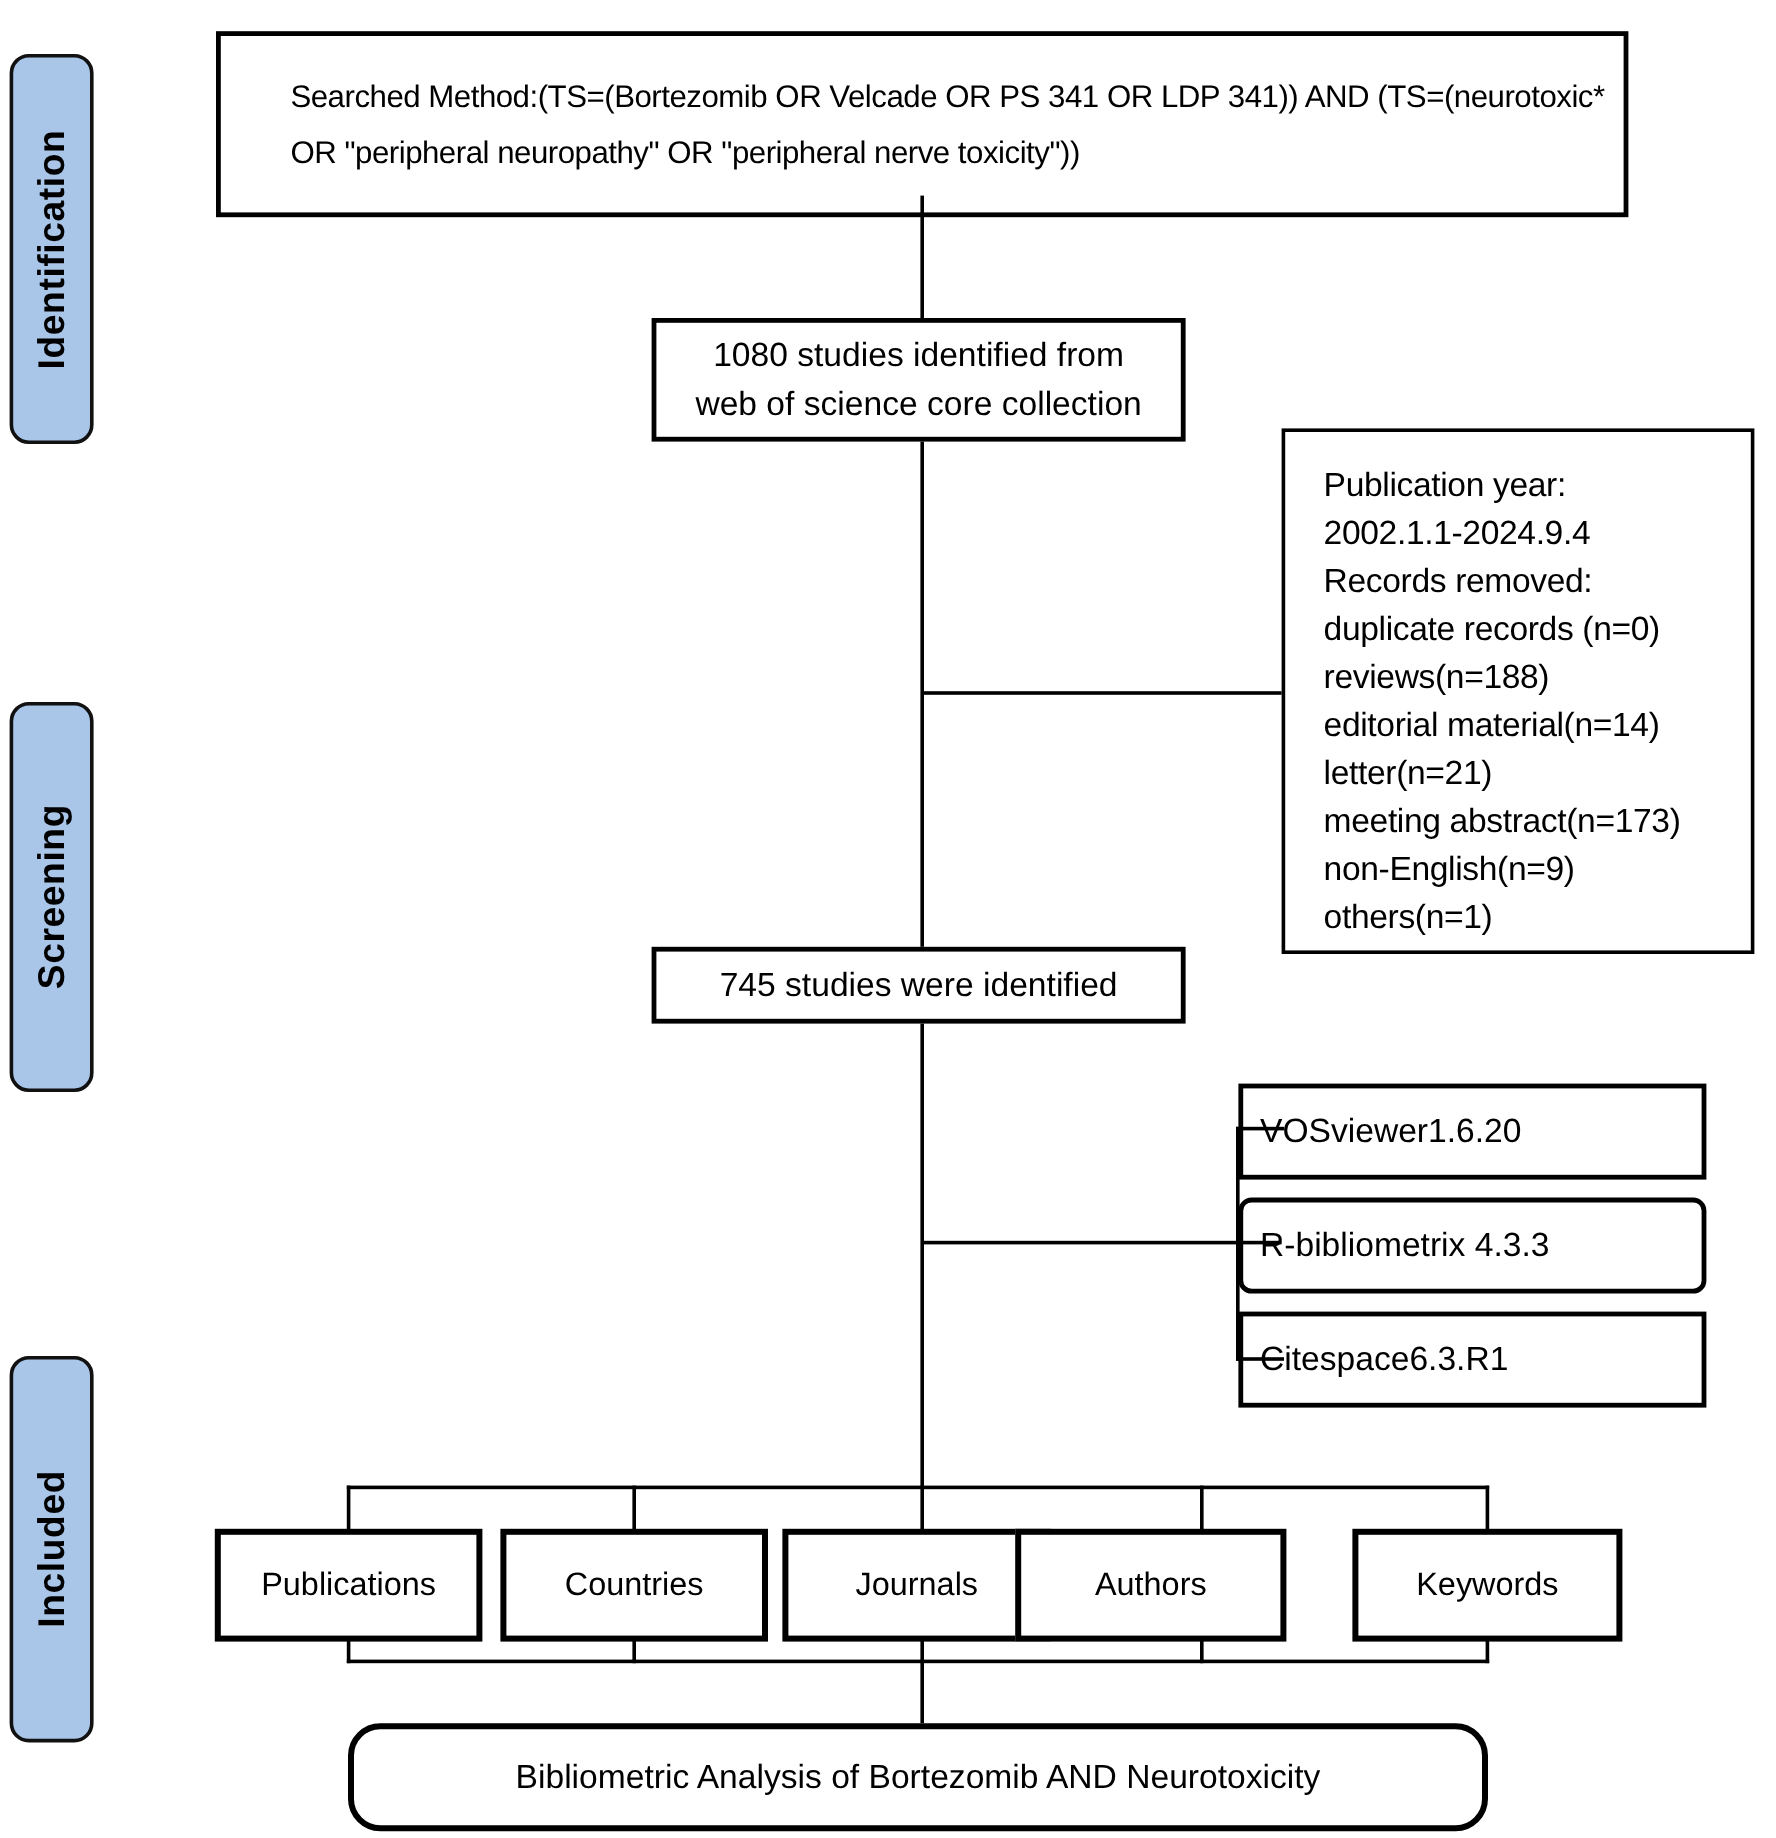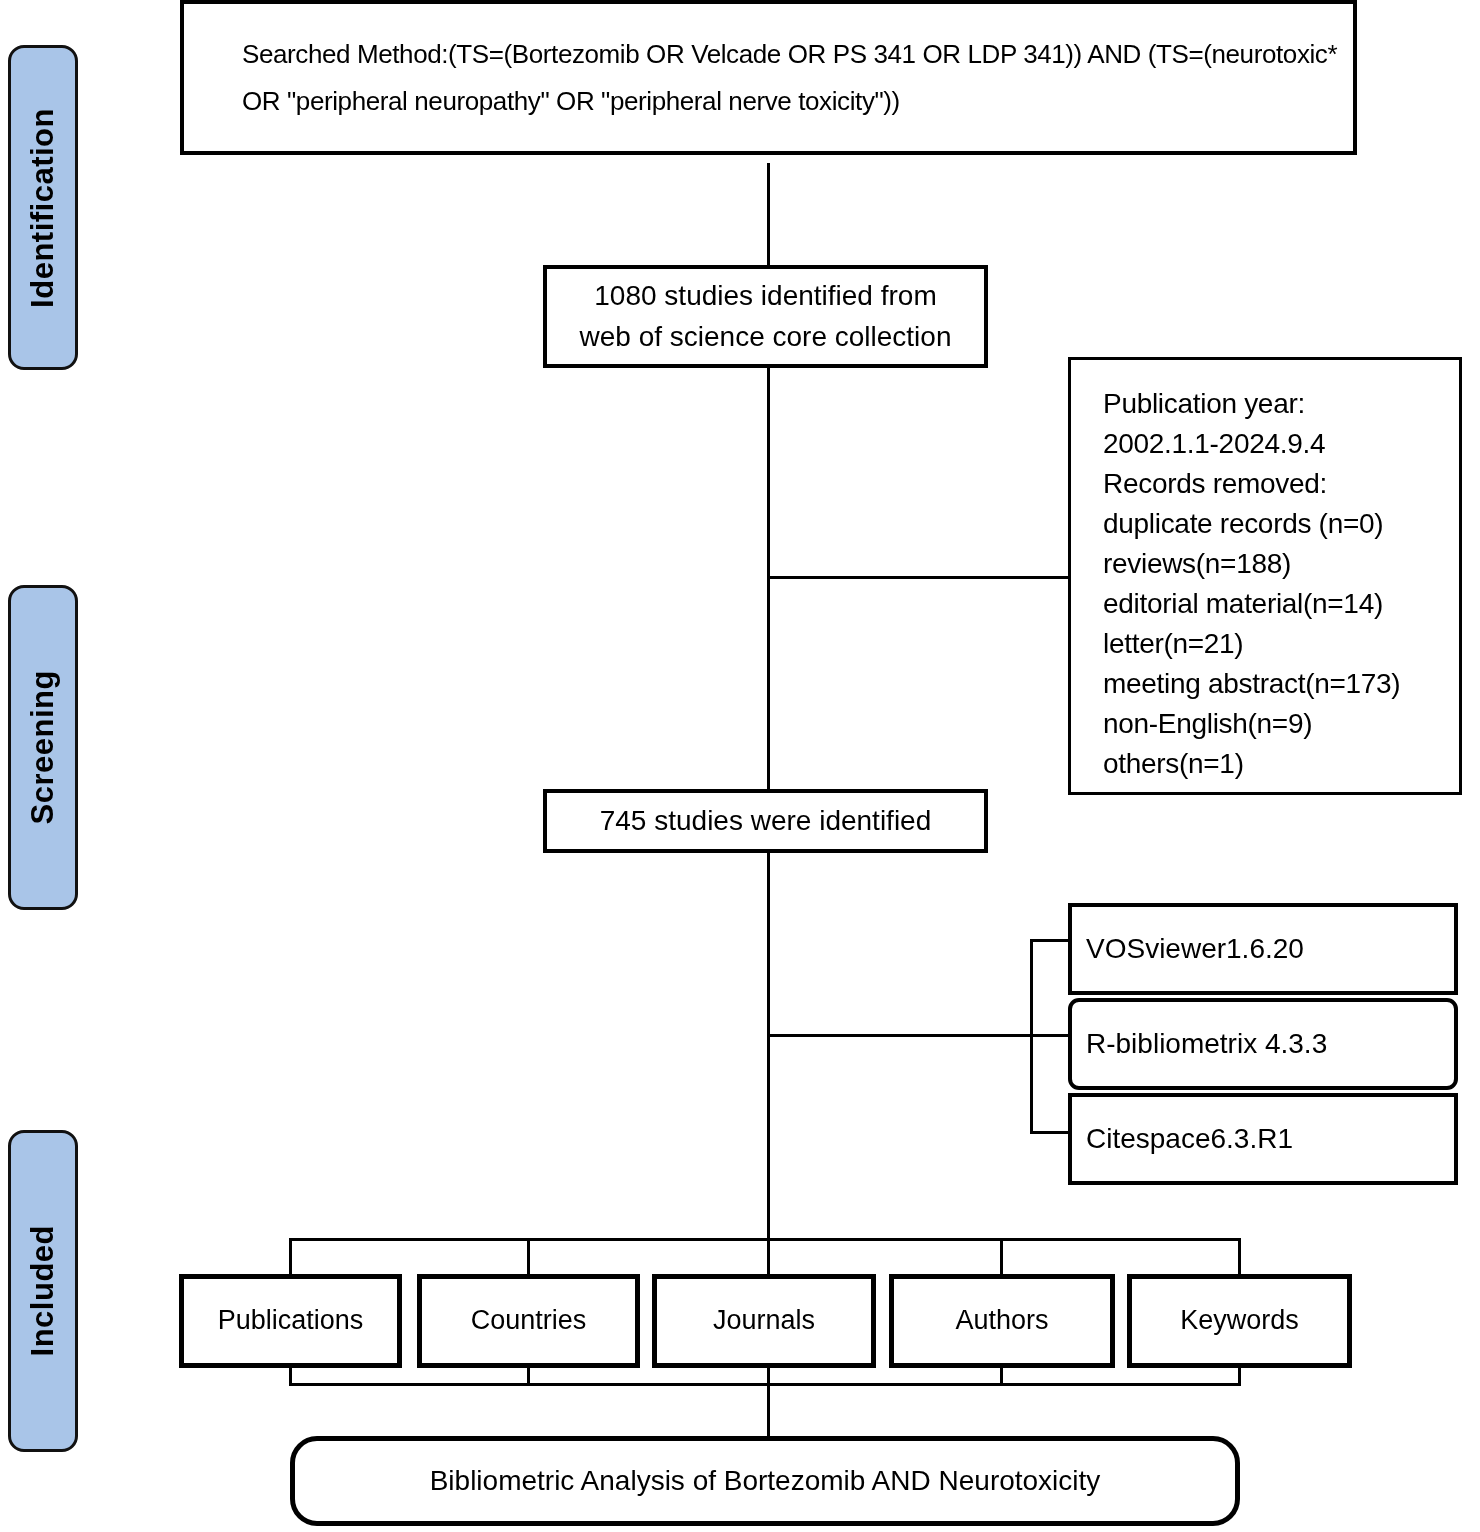--- a/index.html
+++ b/index.html
@@ -46,21 +46,21 @@
     display: flex;
     flex-direction: column;
     align-items: center;
     justify-content: center;
     font-size: 28px;
     line-height: 1.55;
     text-align: center;
   }
 
   .box-search {
-    left: 180px; top: 0; width: 1177px; height: 155px;
+    left: 180px; top: 26px; width: 1177px; height: 155px;
     align-items: flex-start;
     padding: 10px 20px 10px 58px;
     font-size: 26px;
     letter-spacing: -0.4px;
     text-align: left;
     line-height: 1.8;
     justify-content: center;
     white-space: nowrap;
   }
 
@@ -73,35 +73,35 @@
     justify-content: flex-start;
     padding: 24px 10px 10px 32px;
     text-align: left;
     line-height: 40px;
     letter-spacing: -0.3px;
   }
 
   .box-screened { left: 543px; top: 789px; width: 445px; height: 64px; }
 
   .box-tool {
-    left: 1068px; width: 390px; height: 92px;
+    left: 1032px; width: 390px; height: 80px;
     align-items: flex-start;
     justify-content: center;
     padding-left: 14px;
     text-align: left;
   }
   .box-tool-0 { top: 903px; }
   .box-tool-1 { top: 998px; border-radius: 11px; }
   .box-tool-2 { top: 1093px; }
 
   .box-category { top: 1274px; height: 94px; border-width: 5px; font-size: 27px; }
   .box-cat-0 { left: 179px;  width: 223px; }
   .box-cat-1 { left: 417px;  width: 223px; }
   .box-cat-2 { left: 652px;  width: 224px; }
-  .box-cat-3 { left: 889px;  width: 226px; }
+  .box-cat-3 { left: 846px;  width: 226px; }
   .box-cat-4 { left: 1127px; width: 225px; }
 
   .box-final { left: 290px; top: 1436px; width: 950px; height: 90px; border-width: 5px; border-radius: 27px; }
 
   
   .line { position: absolute; background: #000000; }
 </style>
 </head>
 <body>
 

